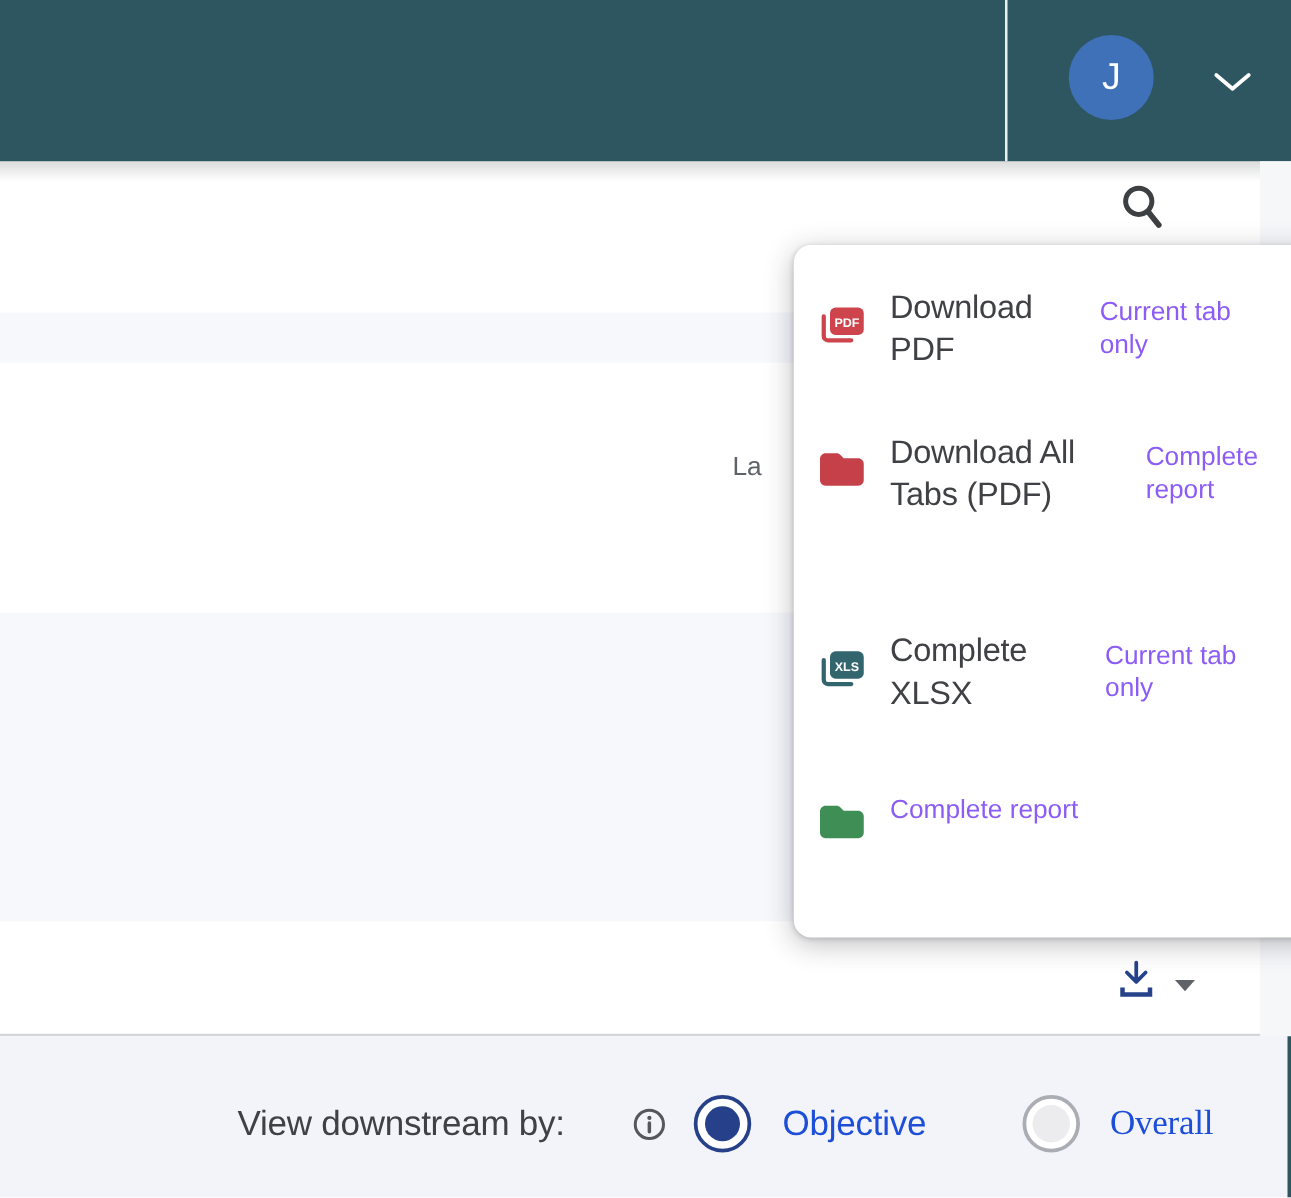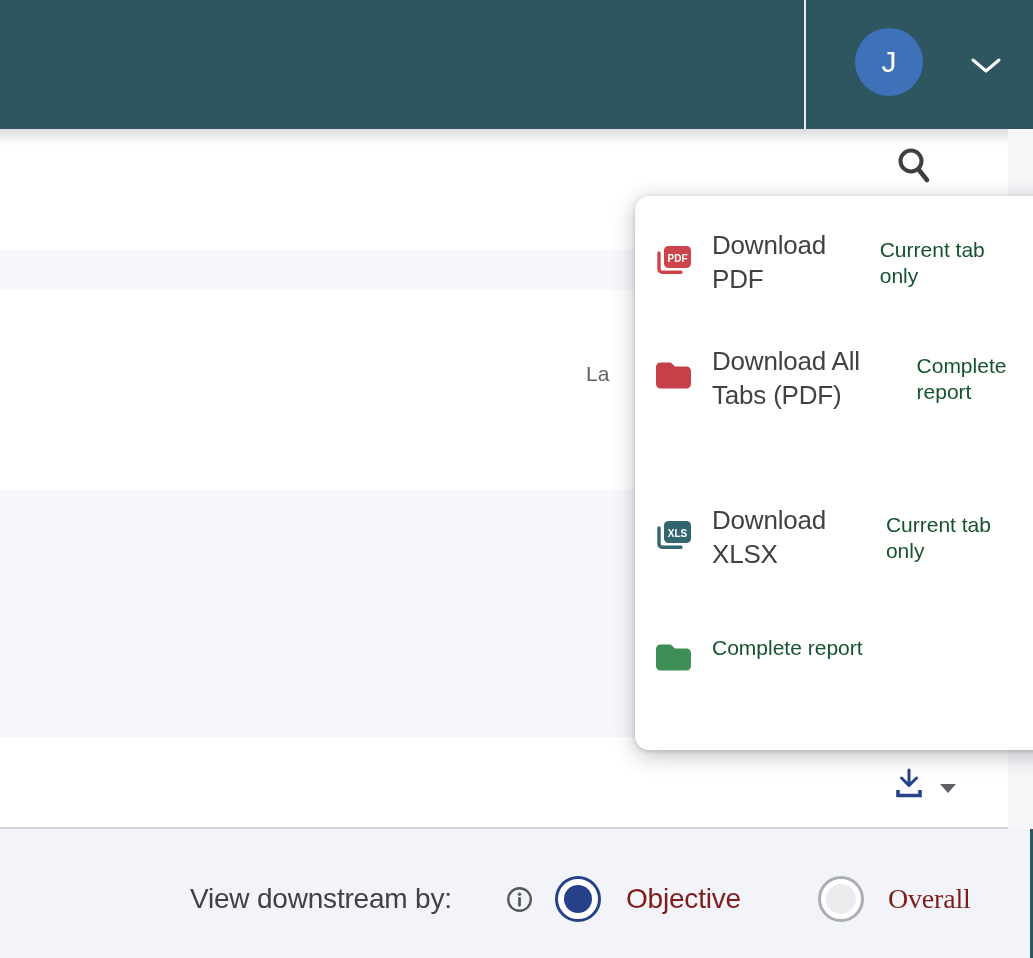--- a/index.html
+++ b/index.html
@@ -37,39 +37,39 @@
   .partial-text { position:absolute; left:586px; top:362px; width:24px; overflow:hidden;
                   font-size:21px; color:#5f6368; white-space:nowrap; z-index:2; }
 
   
   .menu { position:absolute; left:635px; top:196px; width:443px; height:554px; background:#ffffff;
           border-radius:14px; box-shadow:0 5px 22px rgba(40,40,50,0.30), 0 1px 4px rgba(40,40,50,0.18); z-index:5; }
   .menu-item { position:absolute; left:18px; width:372px; display:flex; gap:19px; cursor:pointer; }
   .mi-icon { width:40px; height:40px; flex:0 0 40px; margin-top:14px; }
   .mi-text { display:flex; flex-direction:row; }
   .mi-title { font-size:26px; color:#3f4145; letter-spacing:-0.2px; line-height:34px; }
-  .mi-sub { font-size:21px; color:#14532d; line-height:26px; margin-top:9px; }
+  .mi-sub { font-size:21px; color:#8b5cf6; line-height:26px; margin-top:9px; }
   .menu svg text { font-family:"Liberation Sans", sans-serif; }
 
   
   .download-btn { position:absolute; left:892px; top:766px; width:72px; height:44px; cursor:pointer; }
   .dl-caret { position:absolute; left:48px; top:18px; width:0; height:0;
               border-left:8px solid transparent; border-right:8px solid transparent;
               border-top:9px solid #5f6368; }
 
   
   .footer-label { position:absolute; left:190px; top:883px; font-size:28px; color:#3f4145; letter-spacing:-0.2px;text-align:center; }
   .info-btn { position:absolute; left:506px; top:886px; width:27px; height:27px; cursor:pointer; }
   .radio { position:absolute; width:46px; height:46px; border-radius:50%; background:#ffffff;
            display:flex; align-items:center; justify-content:center; cursor:pointer; }
   .radio-objective { left:555px; top:876px; border:3px solid #26418a; }
   .radio-objective .radio-dot { width:28px; height:28px; border-radius:50%; background:#26418a; }
   .radio-overall { left:818px; top:876px; border:3px solid #aaadb3; }
   .radio-overall .radio-dot { width:30px; height:30px; border-radius:50%; background:#ececee; }
-  .opt-label { position:absolute; top:883px; font-size:28px; color:#7f1d1d; letter-spacing:-0.2px; cursor:pointer; }
+  .opt-label { position:absolute; top:883px; font-size:28px; color:#1d4ed8; letter-spacing:-0.2px; cursor:pointer; }
   .opt-objective { left:626px; }
   .opt-overall { left:888px;font-family:Liberation Serif, serif; }
 </style>
 </head>
 <body>
 
 <div class="stage">
 
   <div class="header">
     <div class="header-divider"></div>
@@ -131,21 +131,21 @@
 
     <div class="menu-item" style="top:307px">
       <span class="mi-icon">
         <svg width="40" height="38" viewBox="0 0 40 38">
           <path d="M6 11 v16 a3.2 3.2 0 0 0 3.2 3.2 H28" fill="none" stroke-width="3.4" stroke-linecap="round" stroke="#33656f"></path>
           <rect x="11" y="4" width="27" height="22" rx="4.5" fill="#33656f"></rect>
           <text x="24.5" y="19.5" text-anchor="middle" font-size="10" font-weight="bold" fill="#ffffff">XLS</text>
         </svg>
       </span>
       <span class="mi-text">
-        <span class="mi-title">Download XLSX</span>
+        <span class="mi-title">Complete XLSX</span>
         <span class="mi-sub">Current tab only</span>
       </span>
     </div>
 
     <div class="menu-item" style="top:430px">
       <span class="mi-icon">
         <svg width="40" height="34" viewBox="0 0 40 34">
           <path d="M3 9 c0-2.5 2-4.5 4.5-4.5 h8.6 c1.3 0 2.5 0.5 3.3 1.4 l2.6 2.6 h11.5 c2.5 0 4.5 2 4.5 4.5 v13 c0 2.5-2 4.5-4.5 4.5 H7.5 c-2.5 0-4.5-2-4.5-4.5 z" fill="#3e8e55"></path>
         </svg>
       </span>

